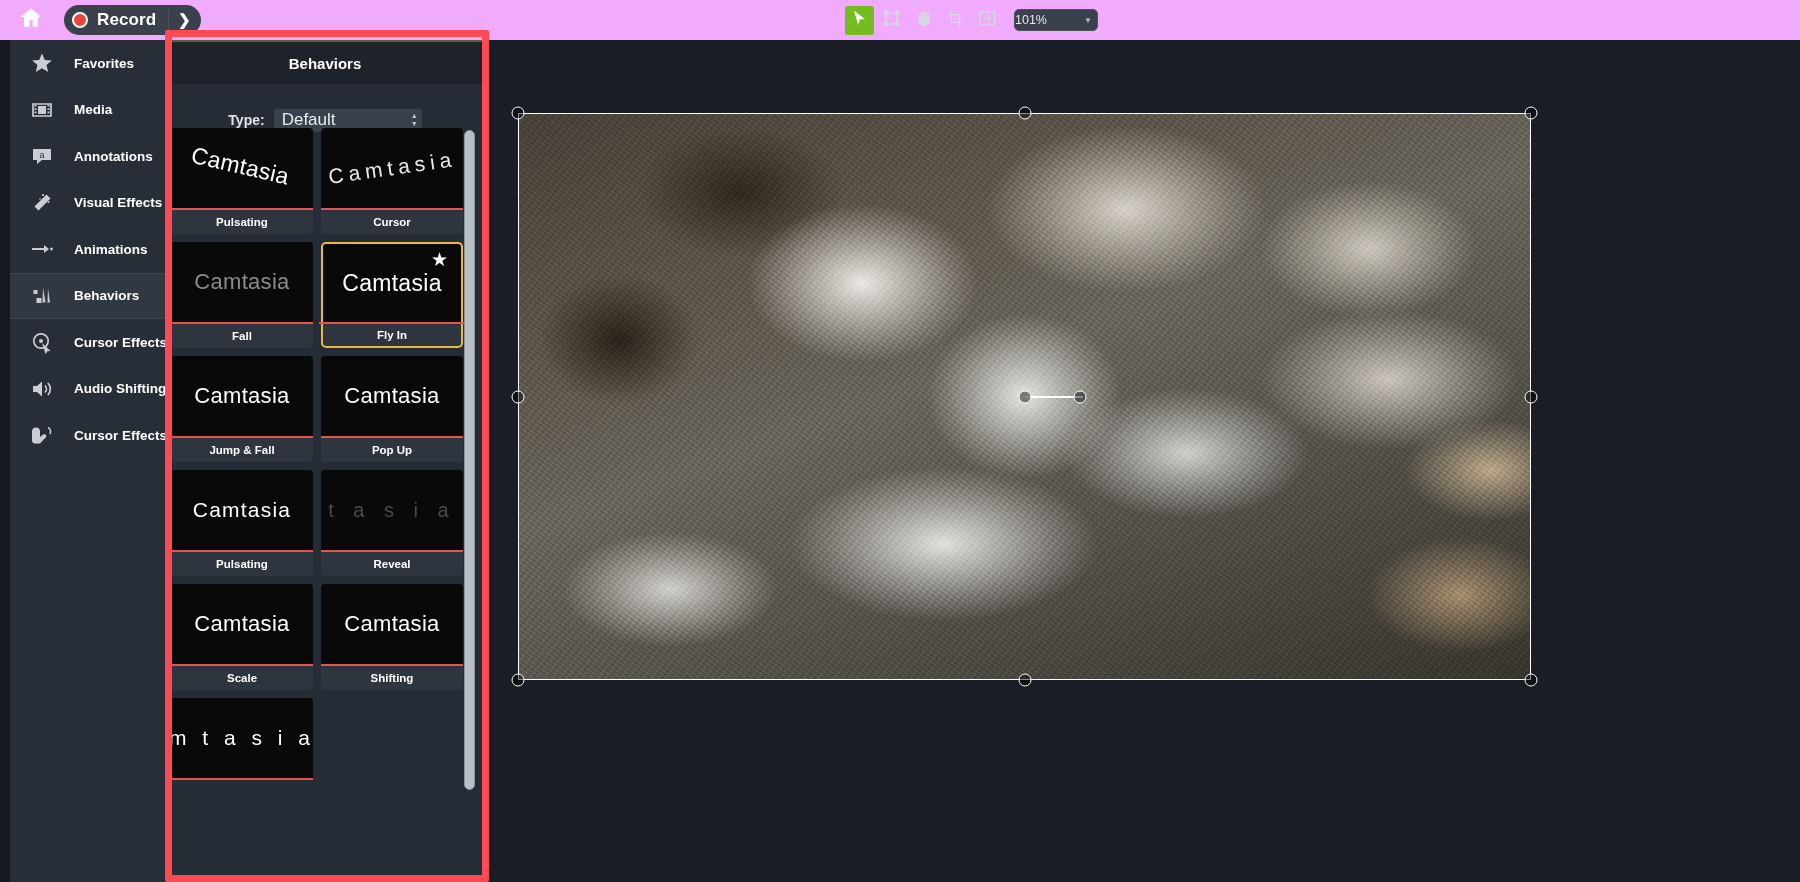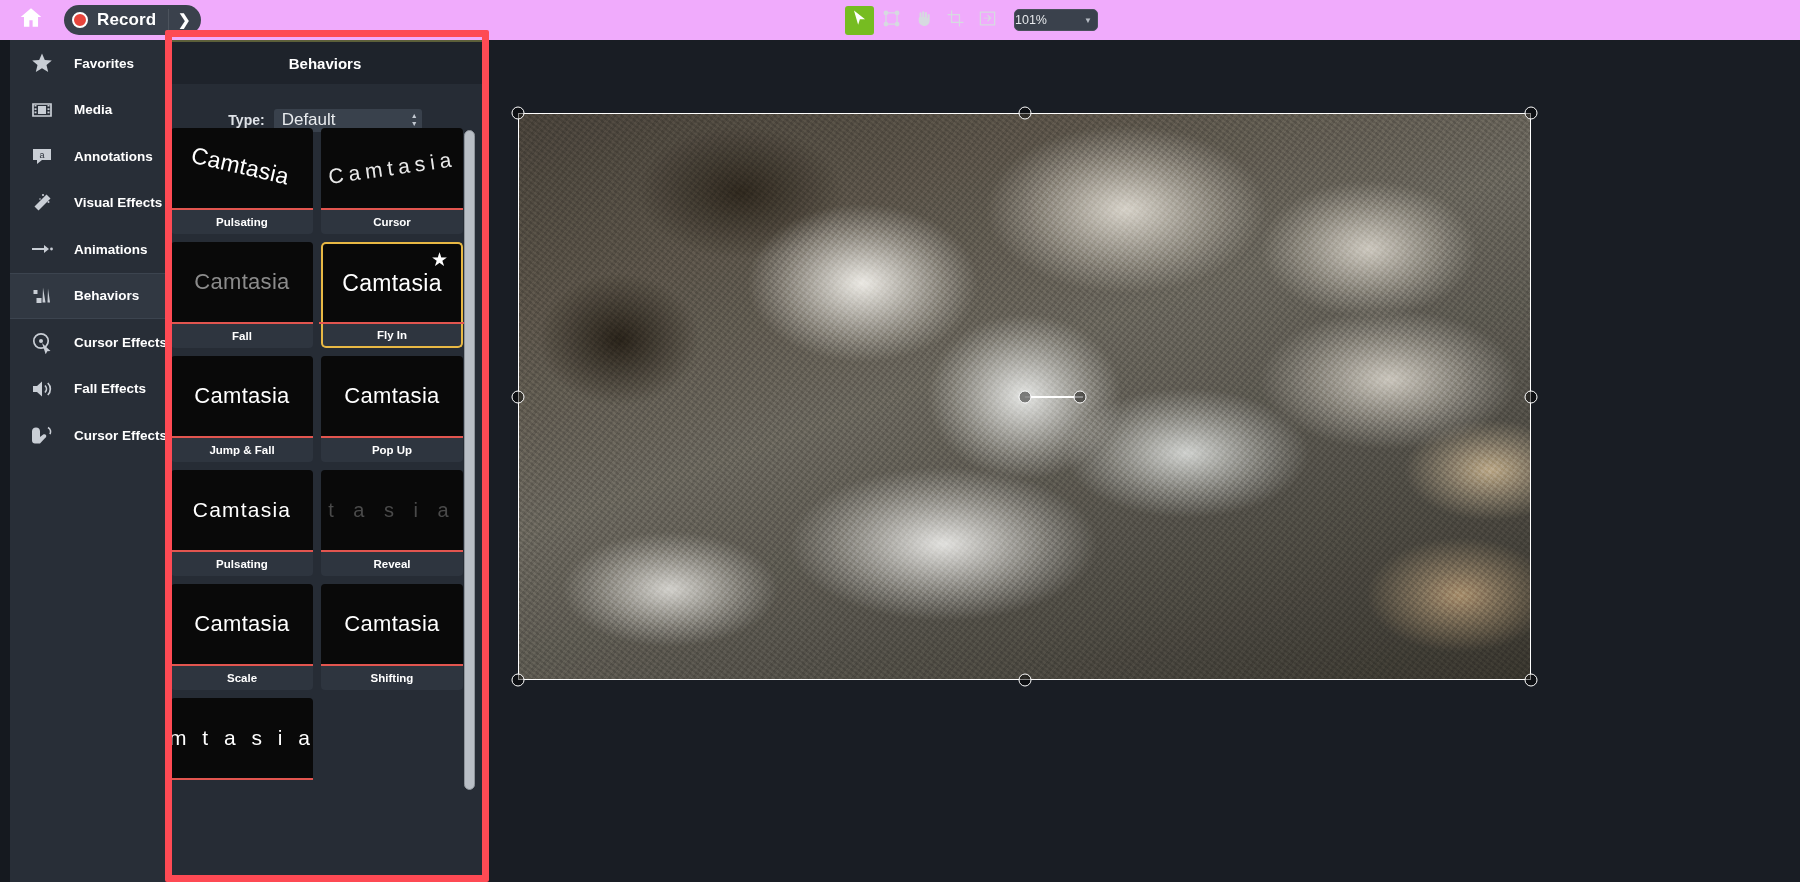--- a/index.html
+++ b/index.html
@@ -353,21 +353,21 @@
       <span class="side-label">Cursor Effects</span>
     </div>
 
     <div class="side-item">
       <span class="side-ico">
         <svg viewBox="0 0 24 24">
           <path class="ic-f" d="M3 9h4l5-4.5v15L7 15H3z"></path>
           <path class="ic-s" d="M15 8.5a5 5 0 0 1 0 7M17.8 6a8.4 8.4 0 0 1 0 12"></path>
         </svg>
       </span>
-      <span class="side-label">Fall Effects</span>
+      <span class="side-label">Audio Shifting</span>
     </div>
 
 
     <div class="side-item">
       <span class="side-ico">
         <svg viewBox="0 0 24 24">
           <path class="ic-f" d="M6 4.5c2.5 0 4 1.6 4 3.8V14l3.2-2.4c1-0.8 2.4-.5 2.9.6.4 1 .1 2-1 2.9L10 20.5H5c-1.7 0-3-1.4-3-3.1V8.2C2 6 3.6 4.5 6 4.5z"></path>
           <path class="ic-s" d="M18 4.5c2.4 1.4 3.2 4.3 2 6.7"></path>
         </svg>
       </span>

